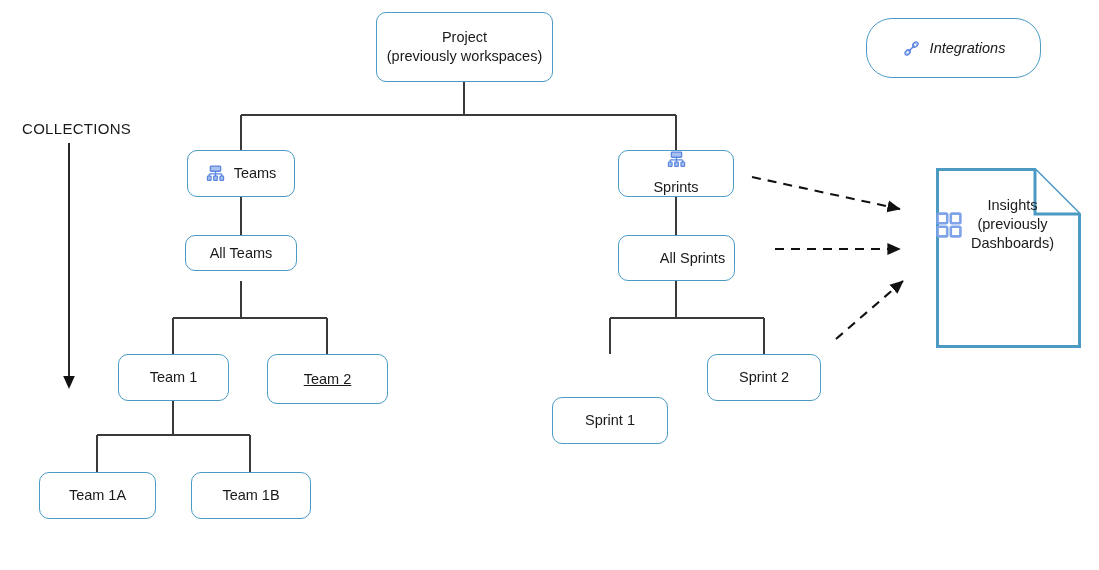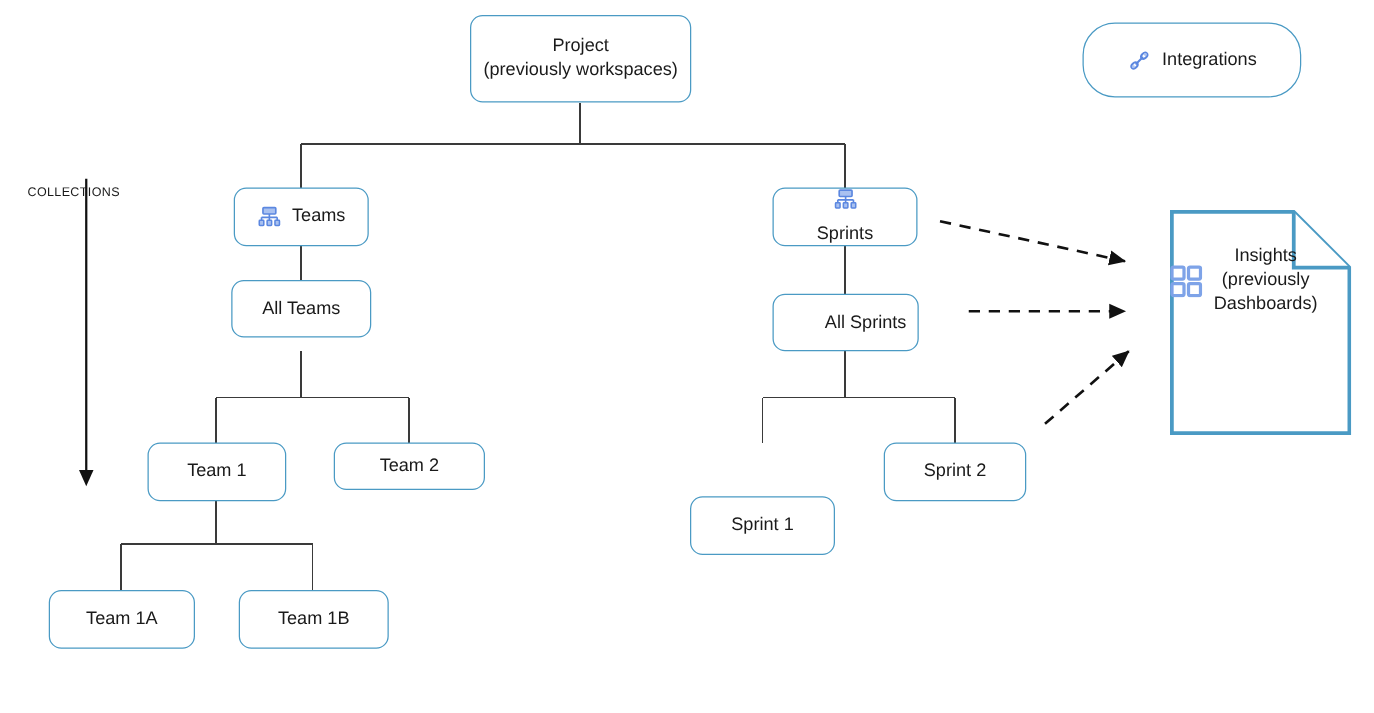--- a/index.html
+++ b/index.html
@@ -39,45 +39,45 @@
     align-items: center;
     justify-content: center;
     color: #1a1a1a;
     font-size: 14.5px;
     line-height: 19px;
     text-align: center;
     white-space: pre-line;
   }
   .node.pill {
     border-radius: 26px;
+    font-style: italic;
   }
   .node .node-label {
     display: block;
   }
   .node.with-icon {
     gap: 9px;
   }
   
   .icon {
     display: inline-flex;
     align-items: center;
     justify-content: center;
     flex: none;
   }
   
   #collections-label {
     position: absolute;
     z-index: 3;
     left: 22px;
     top: 120px;
-    font-size: 10px;
+    font-size: 15px;
     letter-spacing: 0.3px;
     color: #1a1a1a;
     white-space: nowrap;
-    margin-top: 29px;
   }
   
   #insights-node {
     position: absolute;
     z-index: 2;
     left: 936px;
     top: 168px;
     width: 145px;
     height: 180px;
   }
@@ -205,32 +205,32 @@
         <path d="M10,7.6 L10,10.4 M3.4,10.4 L16.6,10.4 M3.4,10.4 L3.4,12.6
                  M10,10.4 L10,12.6 M16.6,10.4 L16.6,12.6" stroke="#5b87e0" stroke-width="1.4" fill="none"></path>
         <rect x="1.5" y="12.8" width="3.8" height="4.4" rx="0.6" fill="#a9c1f0" stroke="#5b87e0" stroke-width="1.3"></rect>
         <rect x="8.1" y="12.8" width="3.8" height="4.4" rx="0.6" fill="#a9c1f0" stroke="#5b87e0" stroke-width="1.3"></rect>
         <rect x="14.7" y="12.8" width="3.8" height="4.4" rx="0.6" fill="#a9c1f0" stroke="#5b87e0" stroke-width="1.3"></rect>
       </svg>
     </span>
     <span class="node-label">Sprints</span>
   </div>
 
-  <div class="node" id="node-all-teams" style="left:185px; top:224px; width:112px; height:46px;">
+  <div class="node" id="node-all-teams" style="left:185px; top:235px; width:112px; height:36px;">
     <span class="node-label">All Teams</span>
   </div>
 
   <div class="node" id="node-all-sprints" style="left:618px; top:235px; width:117px; height:46px;padding-left:32px;">
     <span class="node-label">All Sprints</span>
   </div>
 
   <div class="node" id="node-team-1" style="left:118px; top:354px; width:111px; height:47px;">
     <span class="node-label">Team 1</span>
   </div>
-  <div class="node" id="node-team-2" style="left:267px; top:354px; width:121px; height:38px;">
+  <div class="node" id="node-team-2" style="left:267px; top:354px; width:121px; height:50px;text-decoration:underline;">
     <span class="node-label">Team 2</span>
   </div>
 
   <div class="node" id="node-sprint-1" style="left:552px; top:354px; width:116px; height:47px;margin-top:43px;">
     <span class="node-label">Sprint 1</span>
   </div>
   <div class="node" id="node-sprint-2" style="left:707px; top:354px; width:114px; height:47px;">
     <span class="node-label">Sprint 2</span>
   </div>
 

